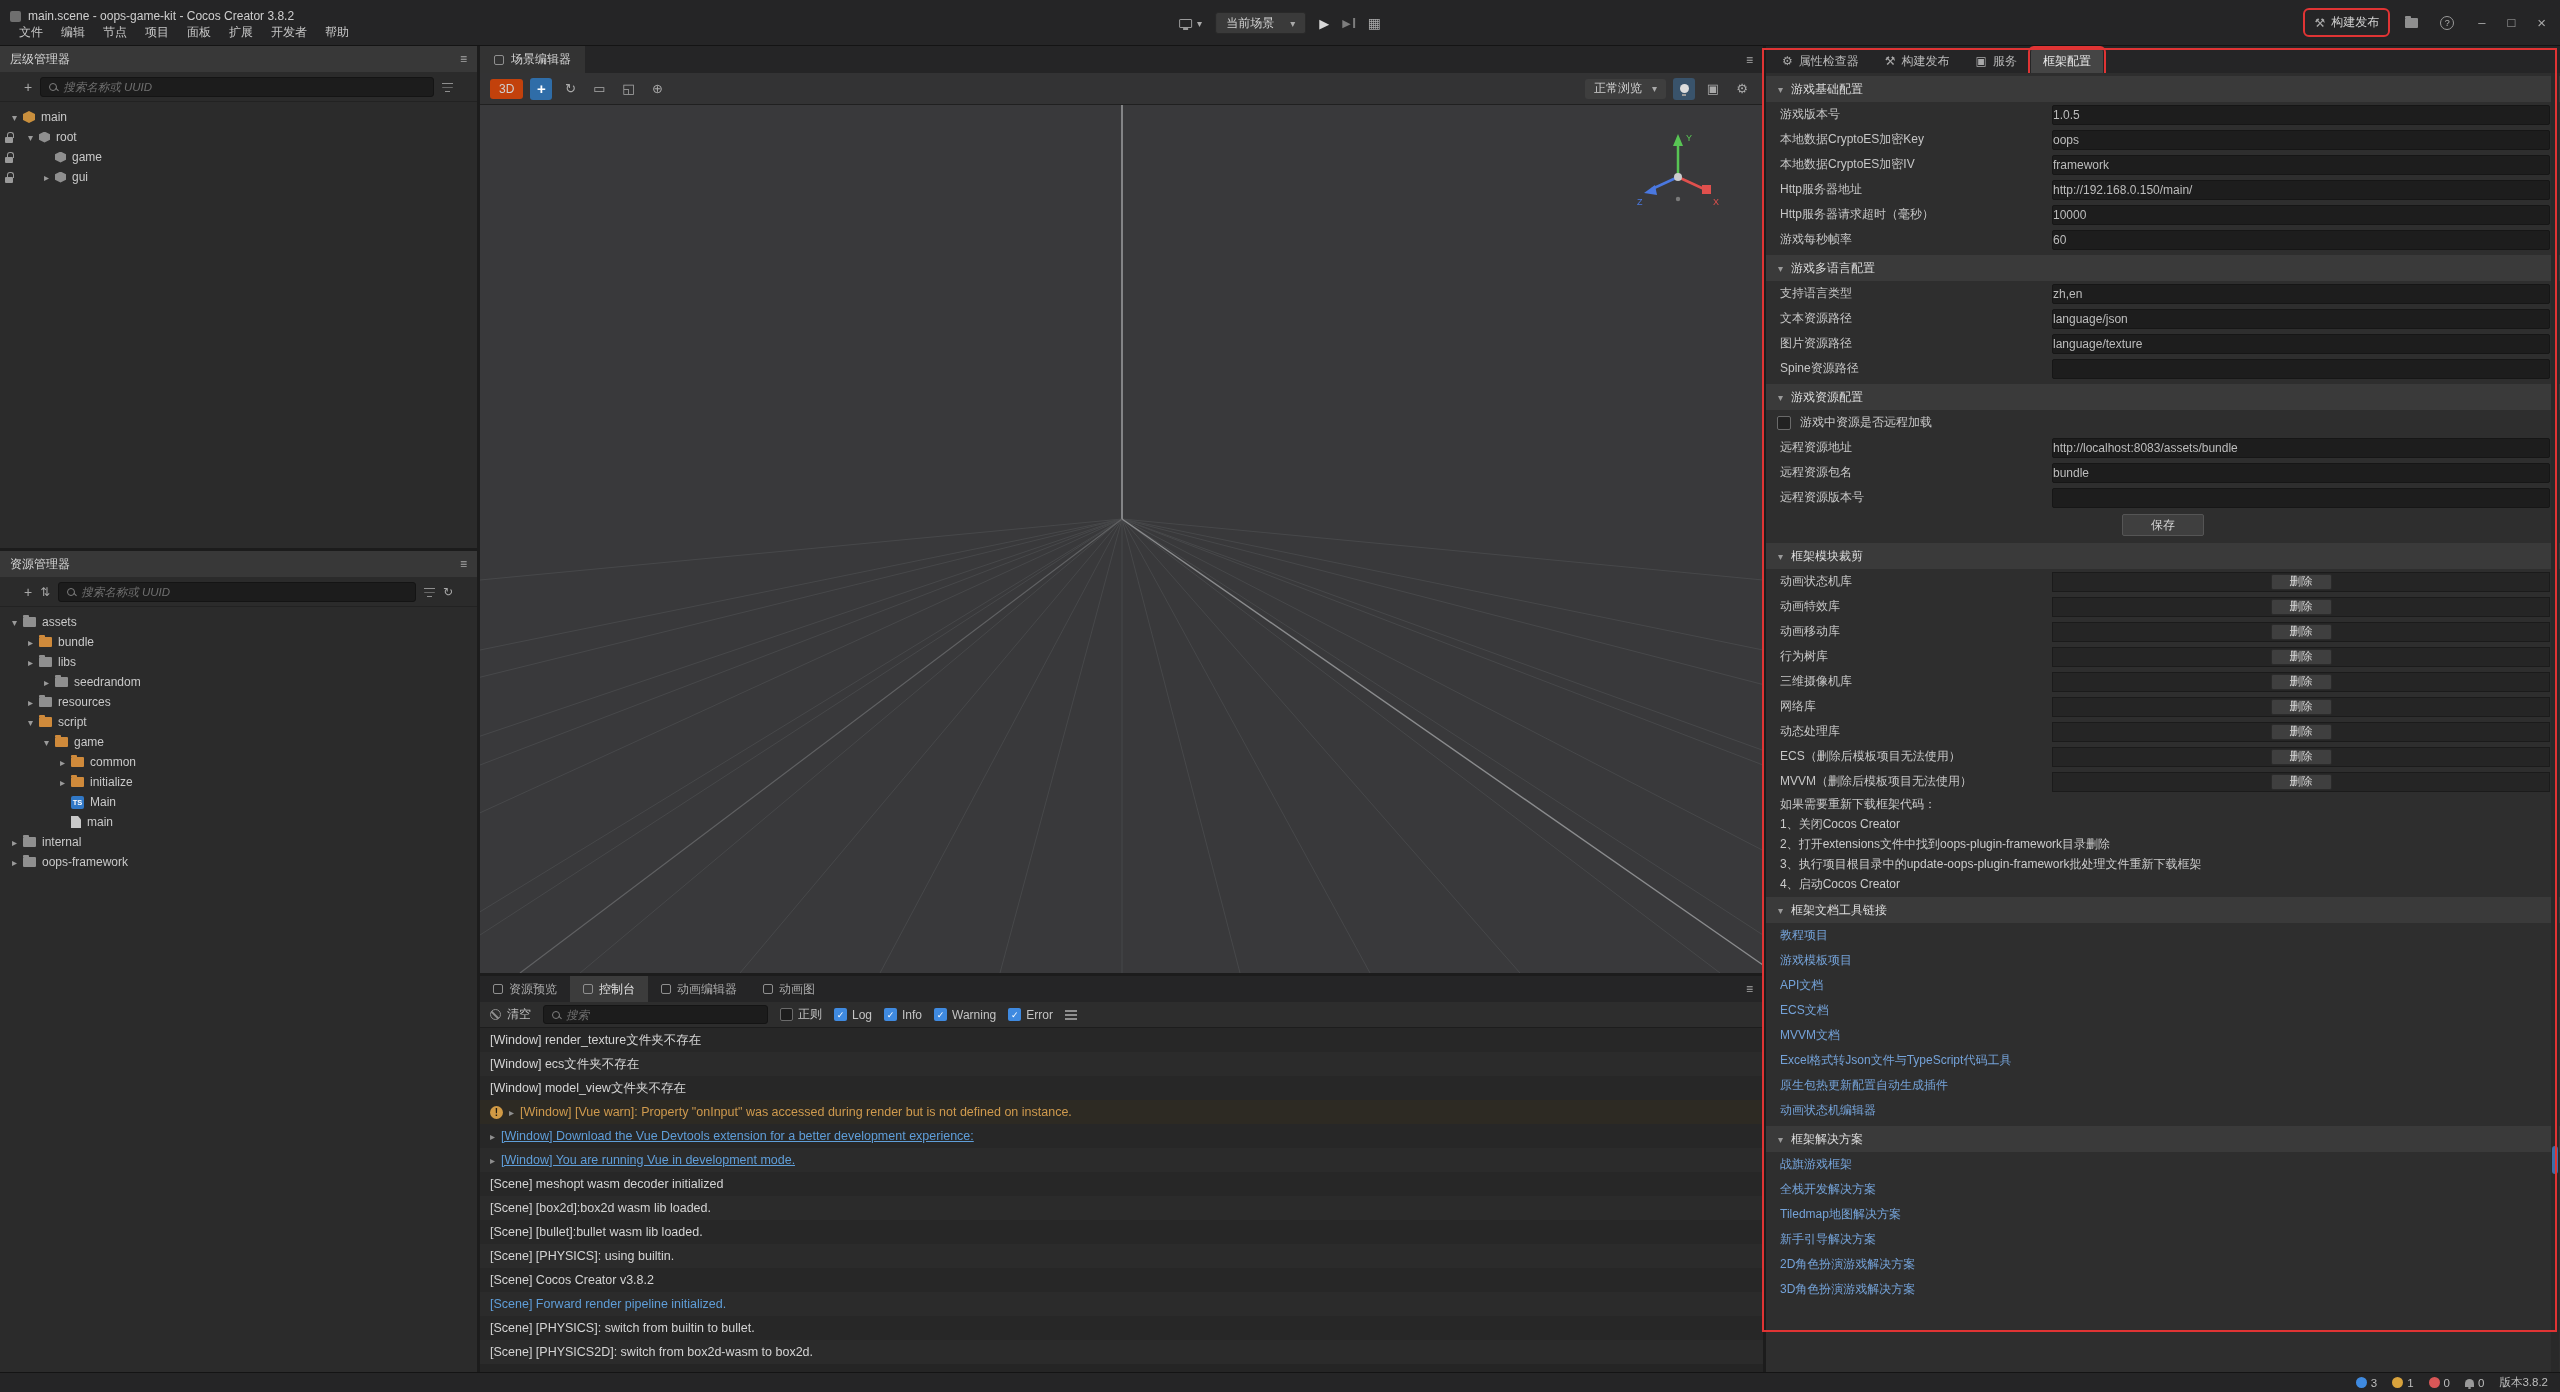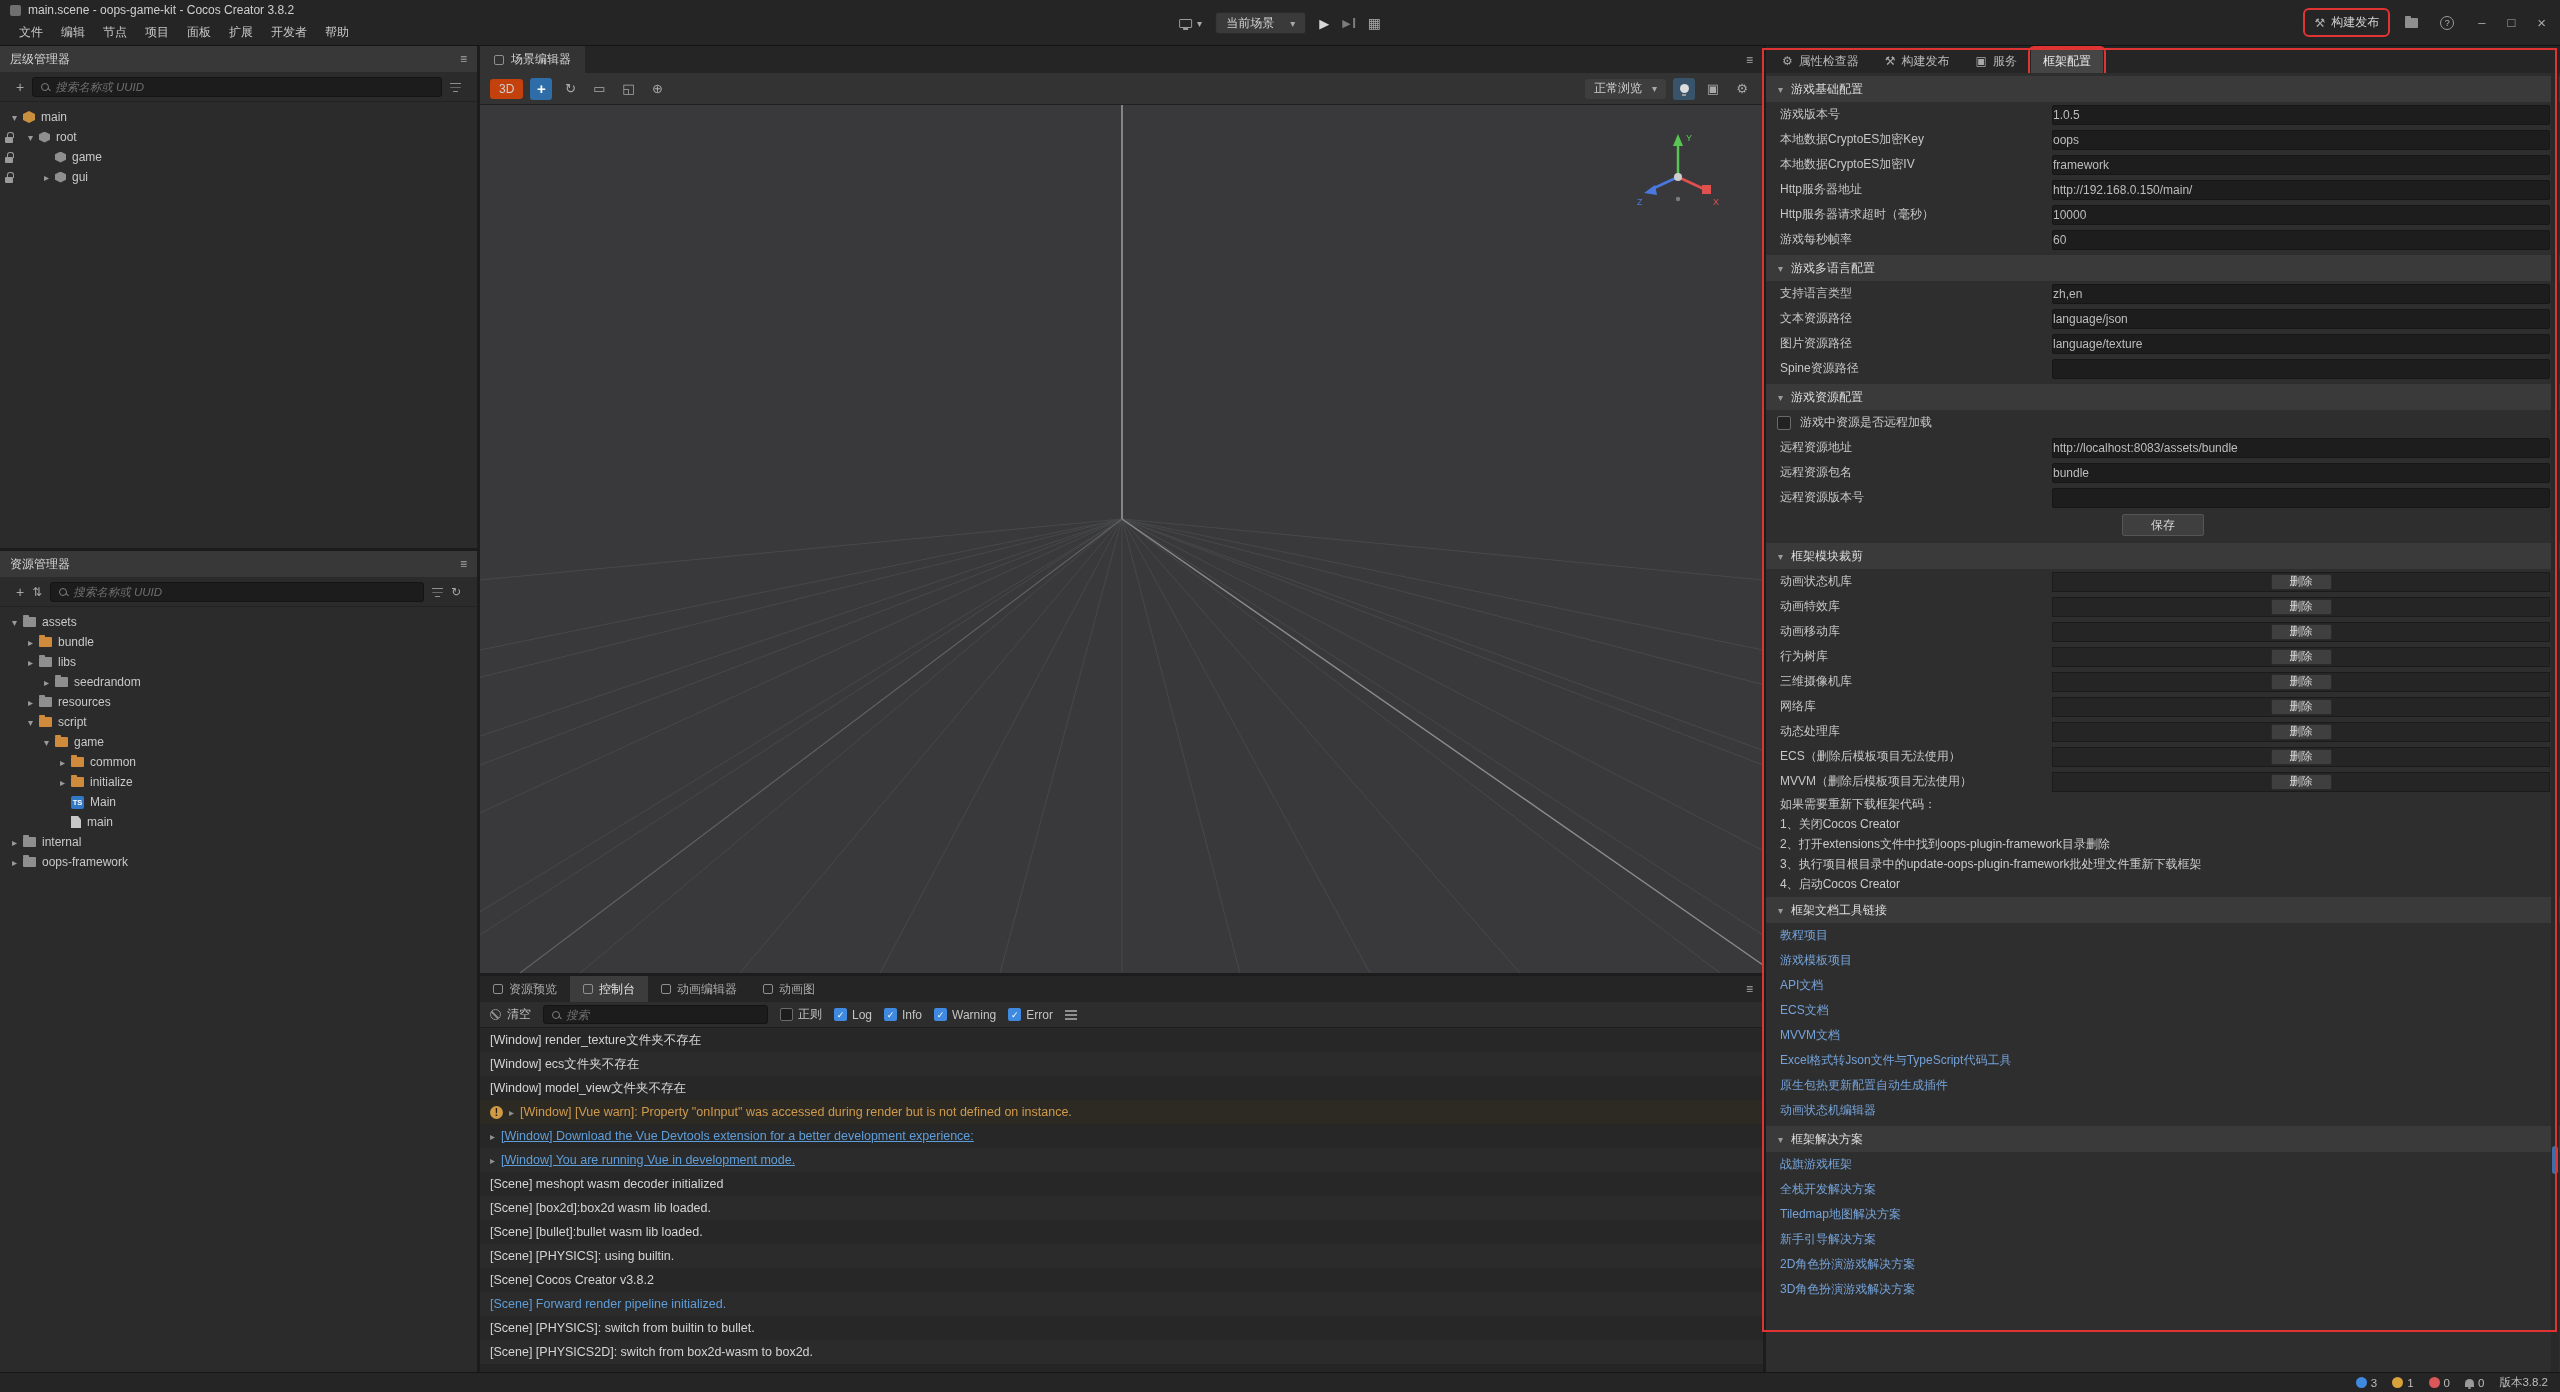--- a/index.html
+++ b/index.html
@@ -1,21 +1,21 @@
 <!DOCTYPE html>
 <html><head>
 <meta charset="utf-8">
 <style>
 *{box-sizing:border-box;margin:0;padding:0}
 body{background:#121212;font-family:"Liberation Sans","DejaVu Sans",sans-serif}
 #app{position:relative;width:2560px;height:1392px;background:#1c1c1c;color:#c9c9c9;font-size:12px;overflow:hidden}
 
 
 #titlebar{position:absolute;top:0;left:0;right:0;height:46px;background:#252526;border-bottom:1px solid #141414;display:flex;z-index:10}
-.tb-left{display:flex;flex-direction:column;justify-content:space-between;gap:0;padding:3px 10px;min-width:640px}
+.tb-left{display:flex;flex-direction:column;justify-content:flex-end;gap:0;padding:3px 10px;min-width:640px}
 .title-row{display:flex;align-items:center;gap:7px;color:#cfcfcf}
 .app-logo{width:11px;height:11px;background:#6f6f6f;border-radius:2px}
 .menubar{display:flex}
 .menu-item{padding:1px 9px;color:#c6c6c6;border-radius:3px;cursor:default}
 .tb-center{position:absolute;left:50%;top:0;height:46px;transform:translateX(-50%);display:flex;align-items:center;gap:13px}
 .scene-select{height:22px;background:#3a3a3a;border:1px solid #292929;border-radius:3px;display:flex;align-items:center;gap:16px;padding:0 10px;color:#d2d2d2}
 .icon-monitor{width:13px;height:9px;border:1px solid #9a9a9a;border-radius:1px;position:relative;display:inline-block}
 .icon-monitor::after{content:"";position:absolute;left:3px;bottom:-3px;width:5px;height:2px;background:#9a9a9a}
 .tb-right{margin-left:auto;display:flex;align-items:center;gap:16px;padding-right:14px}
 .build-btn{display:flex;align-items:center;gap:6px;color:#cfcfcf;padding:3px 8px;border-radius:3px}
@@ -46,21 +46,21 @@
 
 
 #main{position:absolute;top:46px;left:0;right:0;bottom:20px;display:flex;gap:3px;background:#1c1c1c}
 #left{width:477px;display:flex;flex-direction:column;gap:3px}
 #center{flex:1;display:flex;flex-direction:column;gap:3px;min-width:0}
 #inspector{width:794px;background:#2e2e2e;position:relative;overflow:hidden}
 
 .panel{background:#2b2b2b;display:flex;flex-direction:column;overflow:hidden}
 .phead{height:26px;background:#383838;display:flex;align-items:center;gap:7px;padding:0 10px;color:#d6d6d6;flex:0 0 auto}
 .phead .gi-menu{margin-left:auto}
-.ptools{height:30px;display:flex;align-items:center;gap:8px;padding:0 16px;border-bottom:1px solid #222;flex:0 0 auto}
+.ptools{height:30px;display:flex;align-items:center;gap:8px;padding:0 24px;border-bottom:1px solid #222;flex:0 0 auto}
 .searchbox{flex:1;height:20px;background:#1c1c1c;border:1px solid #141414;border-radius:3px;display:flex;align-items:center;gap:6px;padding:0 8px}
 .searchbox input{flex:1;min-width:0;background:transparent;border:none;outline:none;color:#bbb;font:italic 11.5px "Liberation Sans","DejaVu Sans",sans-serif}
 .searchbox input::placeholder{color:#6f6f6f;font-style:italic}
 .icon-search{width:8px;height:8px;border:1px solid #7d7d7d;border-radius:50%;position:relative;flex:0 0 auto}
 .icon-search::after{content:"";position:absolute;width:4px;height:1.4px;background:#7d7d7d;right:-3px;bottom:-1px;transform:rotate(45deg)}
 .icon-filter{width:11px;height:10px;position:relative;flex:0 0 auto}
 .icon-filter::before{content:"";position:absolute;top:1px;left:0;width:11px;height:1.5px;background:#8f8f8f;box-shadow:0 4px 0 -0.2px #8f8f8f}
 .icon-filter::after{content:"";position:absolute;top:9px;left:3px;width:5px;height:1.5px;background:#8f8f8f}
 
 

